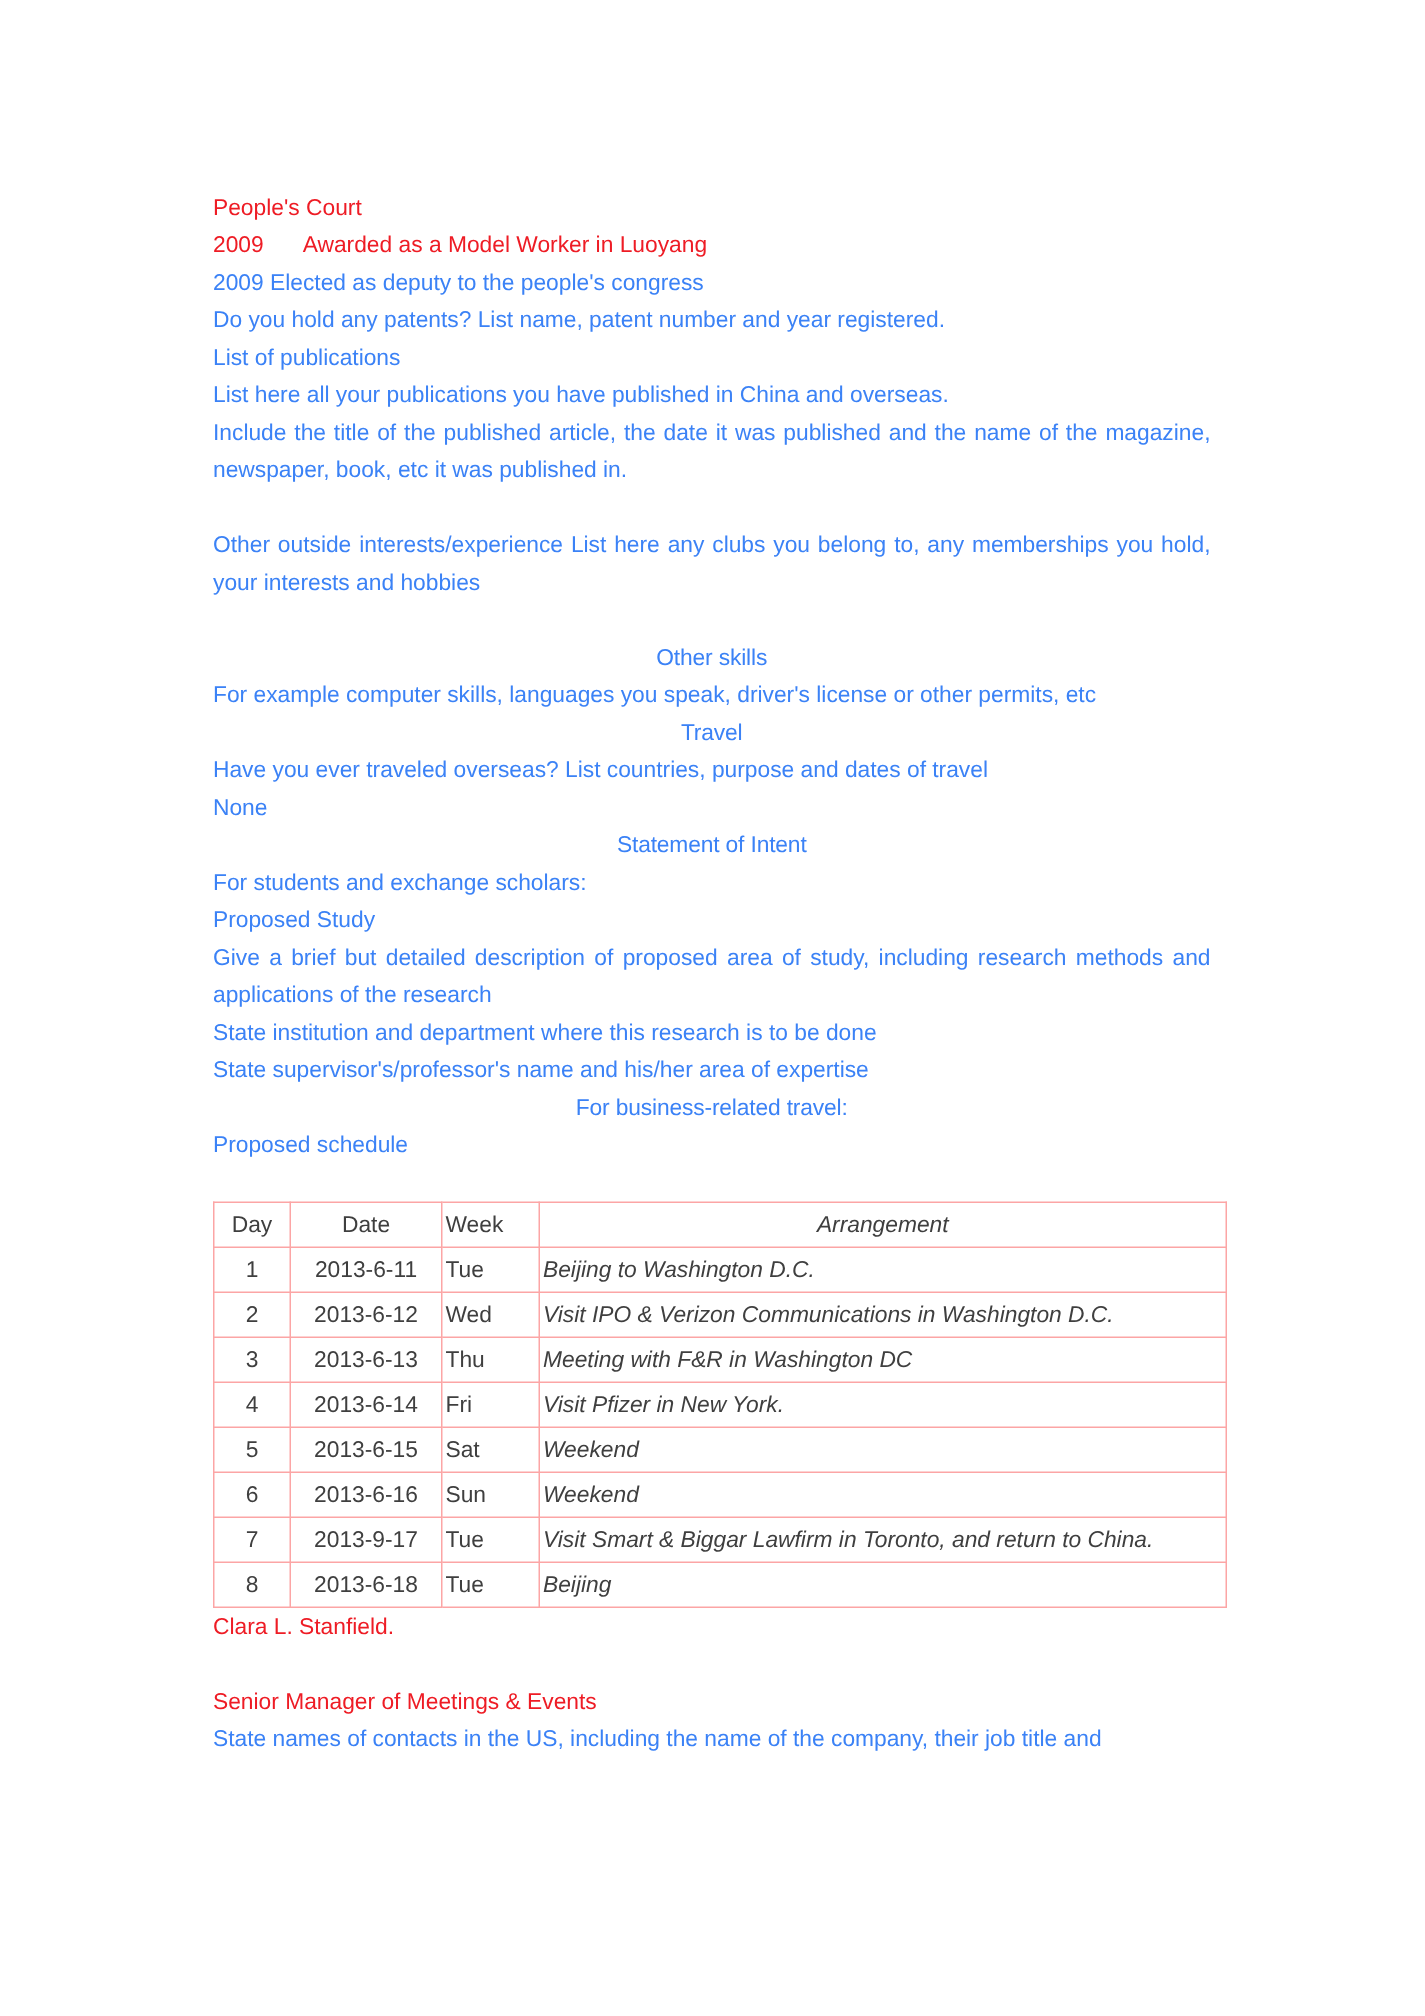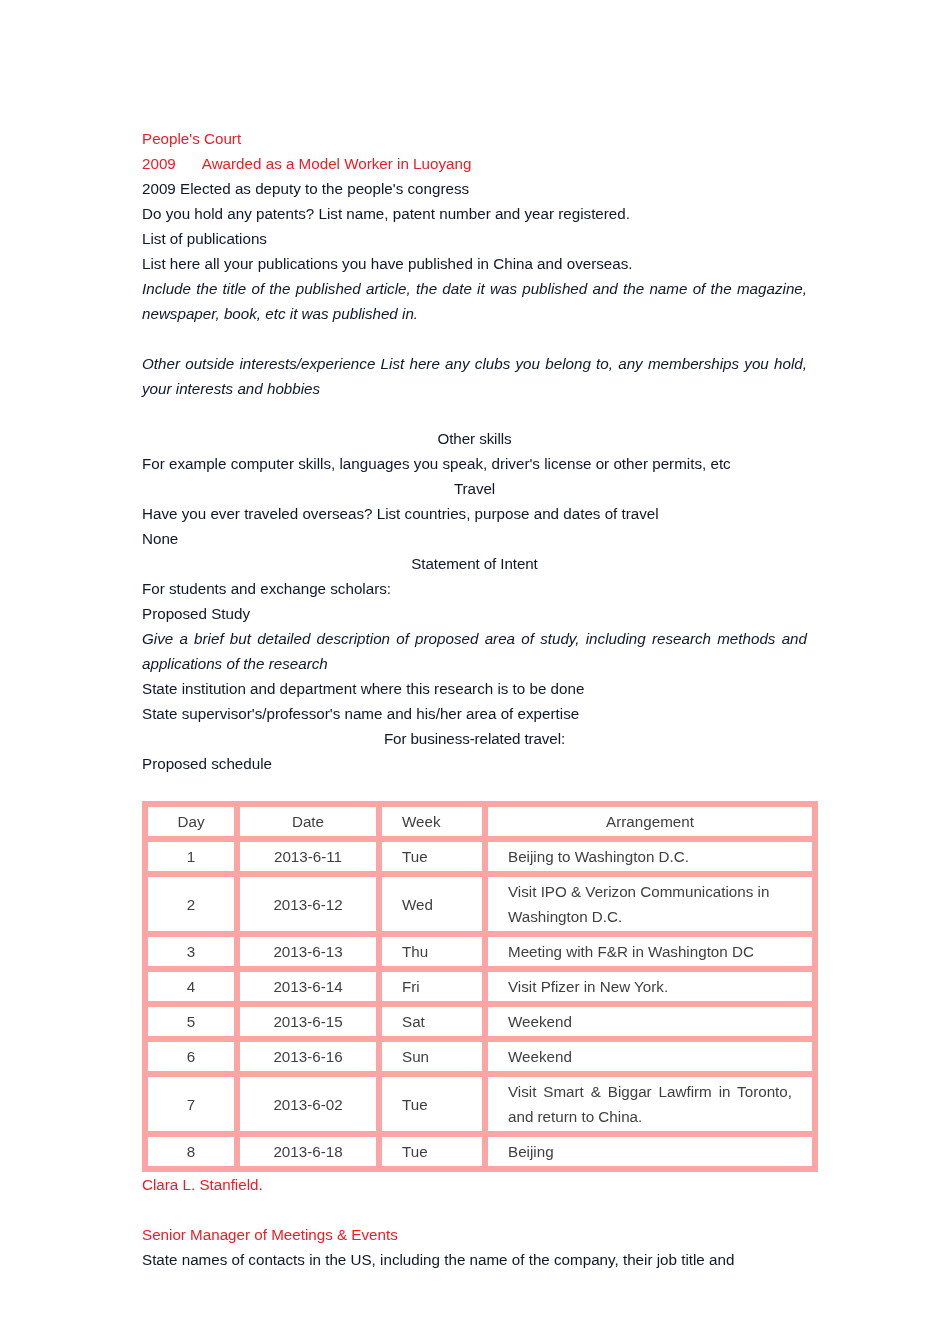--- a/index.html
+++ b/index.html
@@ -23,63 +23,62 @@
     background: #ffffff;
   }
   .doc {
     width: 665px;
   }
   p.line {
     margin: 0;
     padding: 0;
     font-size: 15.2px;
     line-height: 25px;
-    color: #0f172a;
+    color: #3b82f6;
     white-space: pre-wrap;
   }
   p.red {
     color: #ee1c25;
   }
   p.bold {
     font-weight: normal;
     letter-spacing: -0.1px;
     text-align: center;
   }
   p.just {
     text-align: justify;
     text-align-last: left;
     text-justify: inter-word;
-    font-style: italic;
   }
   .spacer-line {
     height: 25px;
   }
   .tab-gap {
     display: inline-block;
     width: 26px;
   }
   
   table.schedule {
     border-collapse: collapse;
     width: 676px;
     margin: 0;
     table-layout: fixed;
     font-size: 15.2px;
     color: #3f3f3f;
   }
   table.schedule td {
-    border: 6px solid #fca5a5;
-    padding: 2px 20px;
+    border: 1px solid #fca5a5;
+    padding: 2px 2px;
     line-height: 25px;
     vertical-align: middle;
   }
   td.c-day   { width: 46px;  text-align: center; }
   td.c-date  { width: 96px;  text-align: center; }
   td.c-week  { width: 60px;  }
-  td.c-arr   { text-align: left; padding-left: 8px; }
+  td.c-arr   { text-align: left; padding-left: 8px; font-style: italic; }
   td.c-arr.hdr { text-align: center; }
   td.c-arr.just {
     text-align: justify;
     text-align-last: left;
   }
   .after-table { margin-top: 0; }
 </style>
 </head>
 <body>
 
@@ -174,21 +173,21 @@
           <td class="c-arr">Weekend</td>
         </tr>
         <tr>
           <td class="c-day">6</td>
           <td class="c-date">2013-6-16</td>
           <td class="c-week">Sun</td>
           <td class="c-arr">Weekend</td>
         </tr>
         <tr>
           <td class="c-day">7</td>
-          <td class="c-date">2013-6-02</td>
+          <td class="c-date">2013-9-17</td>
           <td class="c-week">Tue</td>
           <td class="c-arr just">Visit Smart &amp; Biggar Lawfirm in Toronto, and return to China.</td>
         </tr>
         <tr>
           <td class="c-day">8</td>
           <td class="c-date">2013-6-18</td>
           <td class="c-week">Tue</td>
           <td class="c-arr">Beijing</td>
         </tr>
       </tbody>

